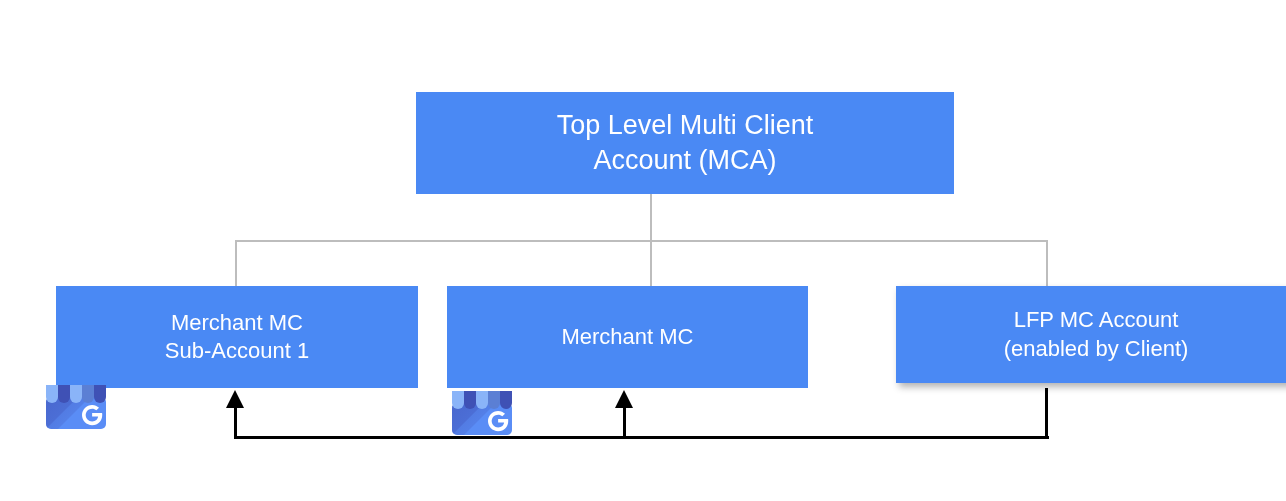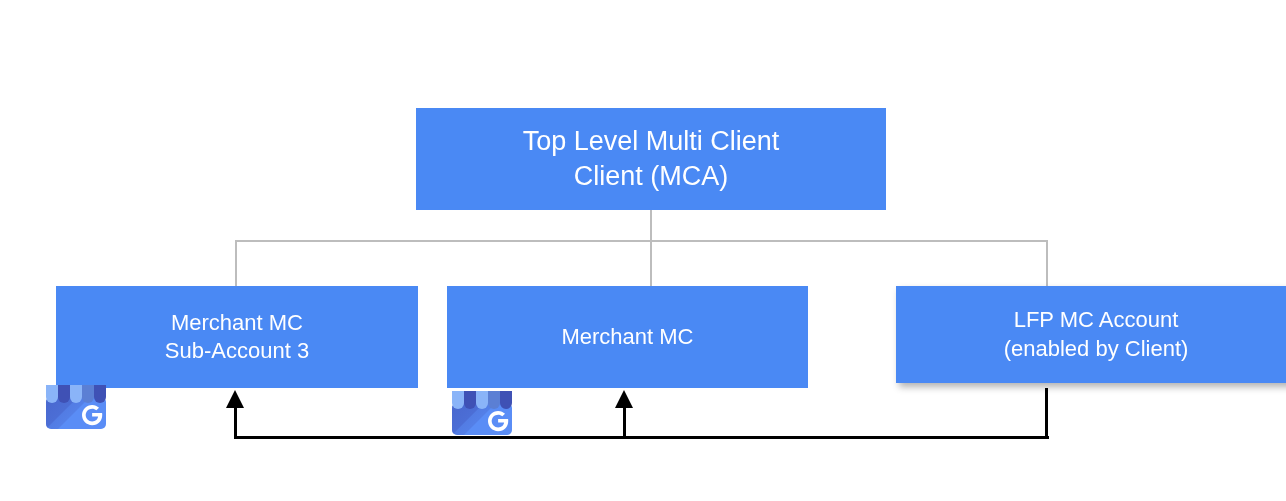--- a/index.html
+++ b/index.html
@@ -37,24 +37,23 @@
     width: 100%;
   }
   .node .l1, .node .l2 {
     display: block;
     white-space: nowrap;
   }
 
   #node-top {
     left: 416px;
     top: 92px;
-    width: 470px;
+    width: 538px;
     height: 102px;
     font-size: 27px;
-    margin-top: 16px;
   }
   #node-sub1 {
     left: 56px;
     top: 286px;
     width: 362px;
     height: 102px;
     font-size: 22px;
   }
   #node-sub2 {
     left: 447px;
@@ -137,28 +136,28 @@
   <div class="blineV" id="b-up-right"></div>
   <div class="blineH" id="b-bus"></div>
   <div class="blineV" id="b-up-1"></div>
   <div class="blineV" id="b-up-2"></div>
   <div class="arrowhead" id="b-head-1"></div>
   <div class="arrowhead" id="b-head-2"></div>
 
   <div class="node" id="node-top">
     <span class="lines">
       <span class="l1">Top Level Multi Client</span>
-      <span class="l2">Client (MCA)</span>
+      <span class="l2">Account (MCA)</span>
     </span>
   </div>
 
   <div class="node" id="node-sub1">
     <span class="lines">
       <span class="l1">Merchant MC</span>
-      <span class="l2">Sub-Account 3</span>
+      <span class="l2">Sub-Account 1</span>
     </span>
   </div>
 
   <div class="node" id="node-sub2">
     <span class="lines">
       <span class="l1">Merchant MC</span>
     </span>
   </div>
 
   <div class="node" id="node-lfp">

